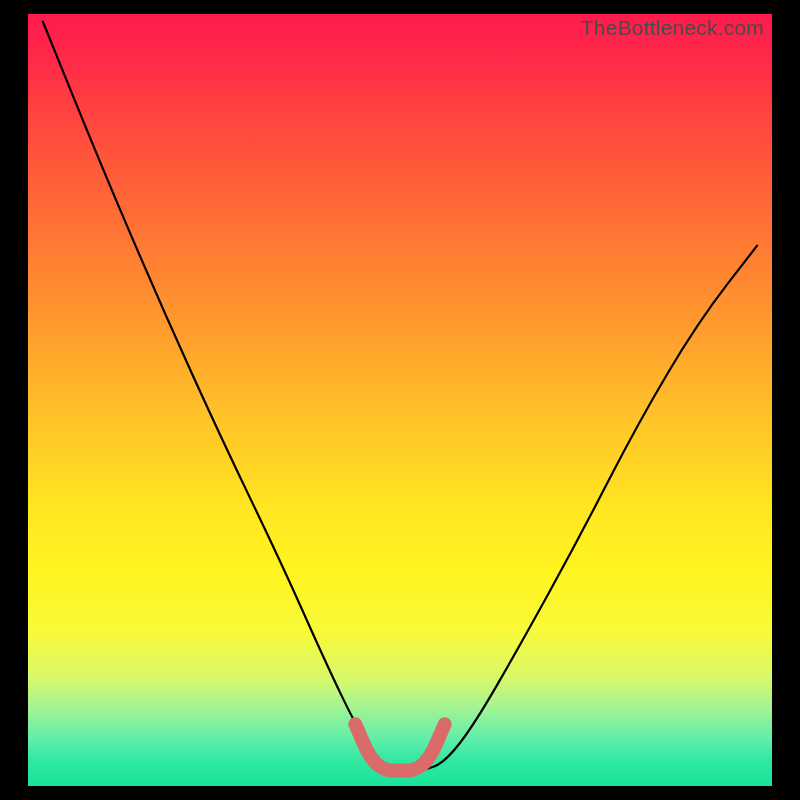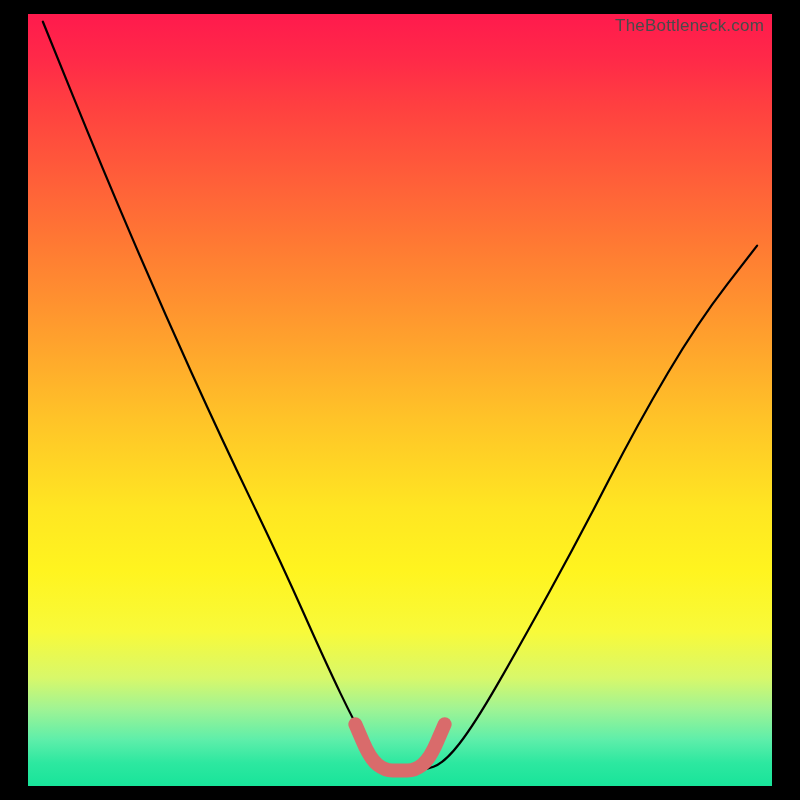--- a/index.html
+++ b/index.html
@@ -32,21 +32,21 @@
       #5eeeaa 94%,
       #2de8a0 97%,
       #18e49a 100%
     );
   }
   .watermark {
     position: absolute;
     top: 2px;
     right: 8px;
     font-family: Arial, Helvetica, sans-serif;
-    font-size: 17px;
+    font-size: 21px;
     color: #4a4a4a;
     font-weight: 500;
     letter-spacing: 0.2px;
   }
   svg.curves {
     position: absolute;
     left: 0; top: 0;
     width: 100%; height: 100%;
   }
 </style>

